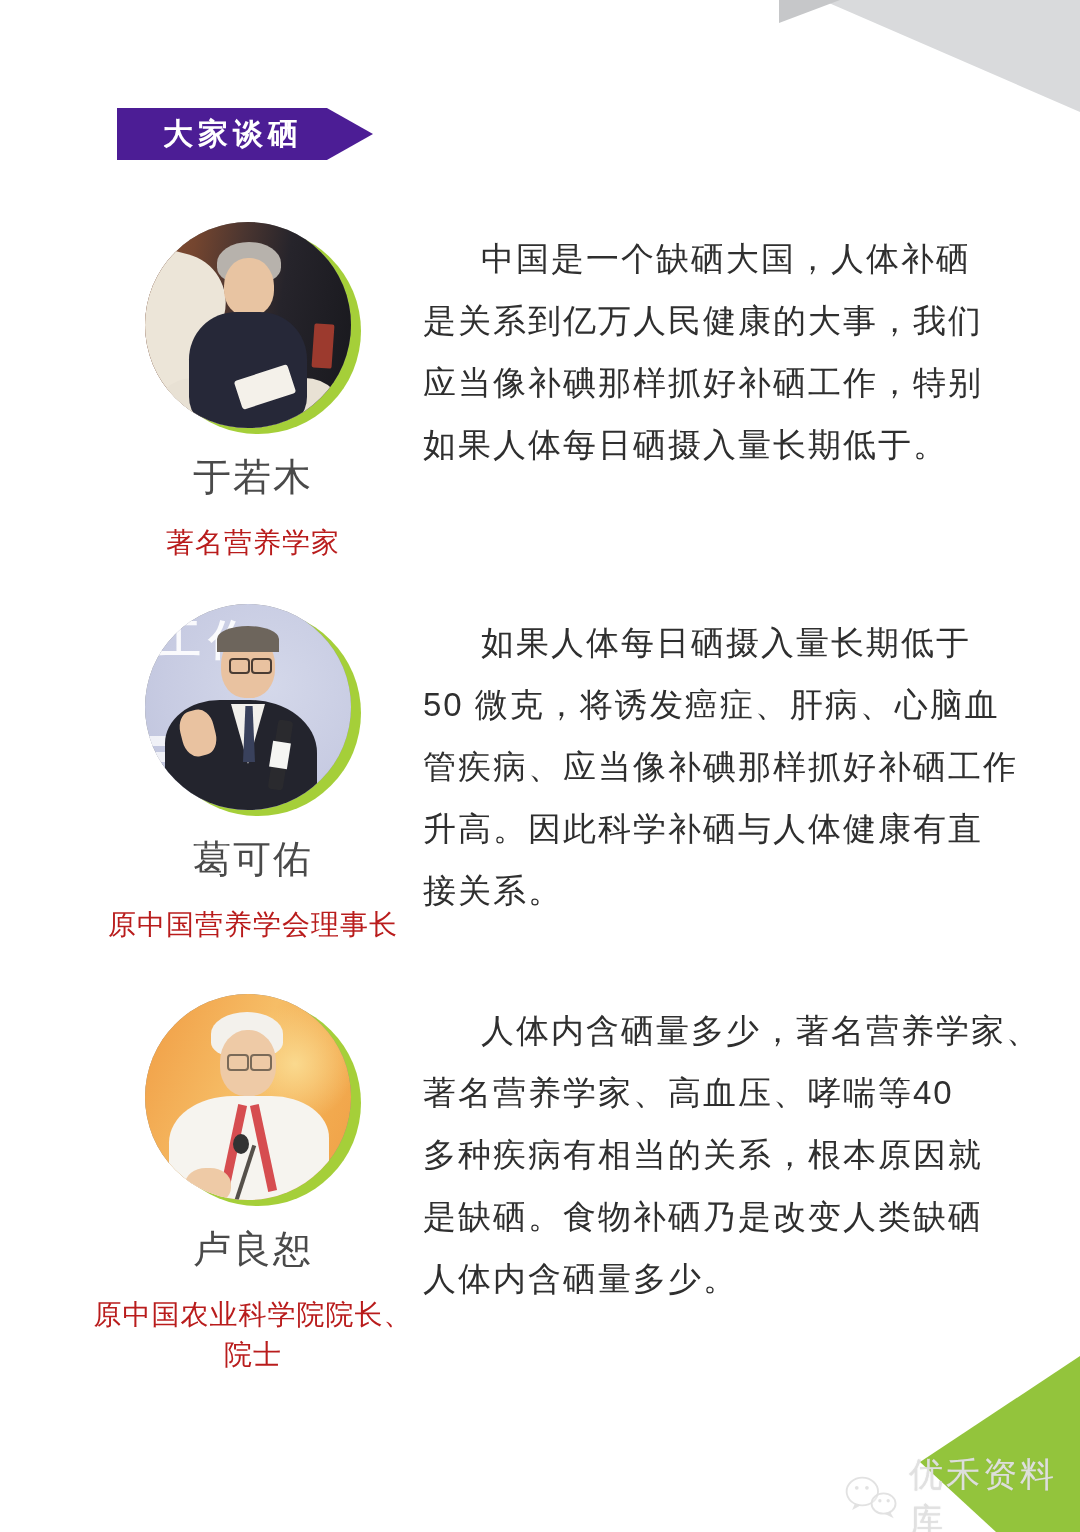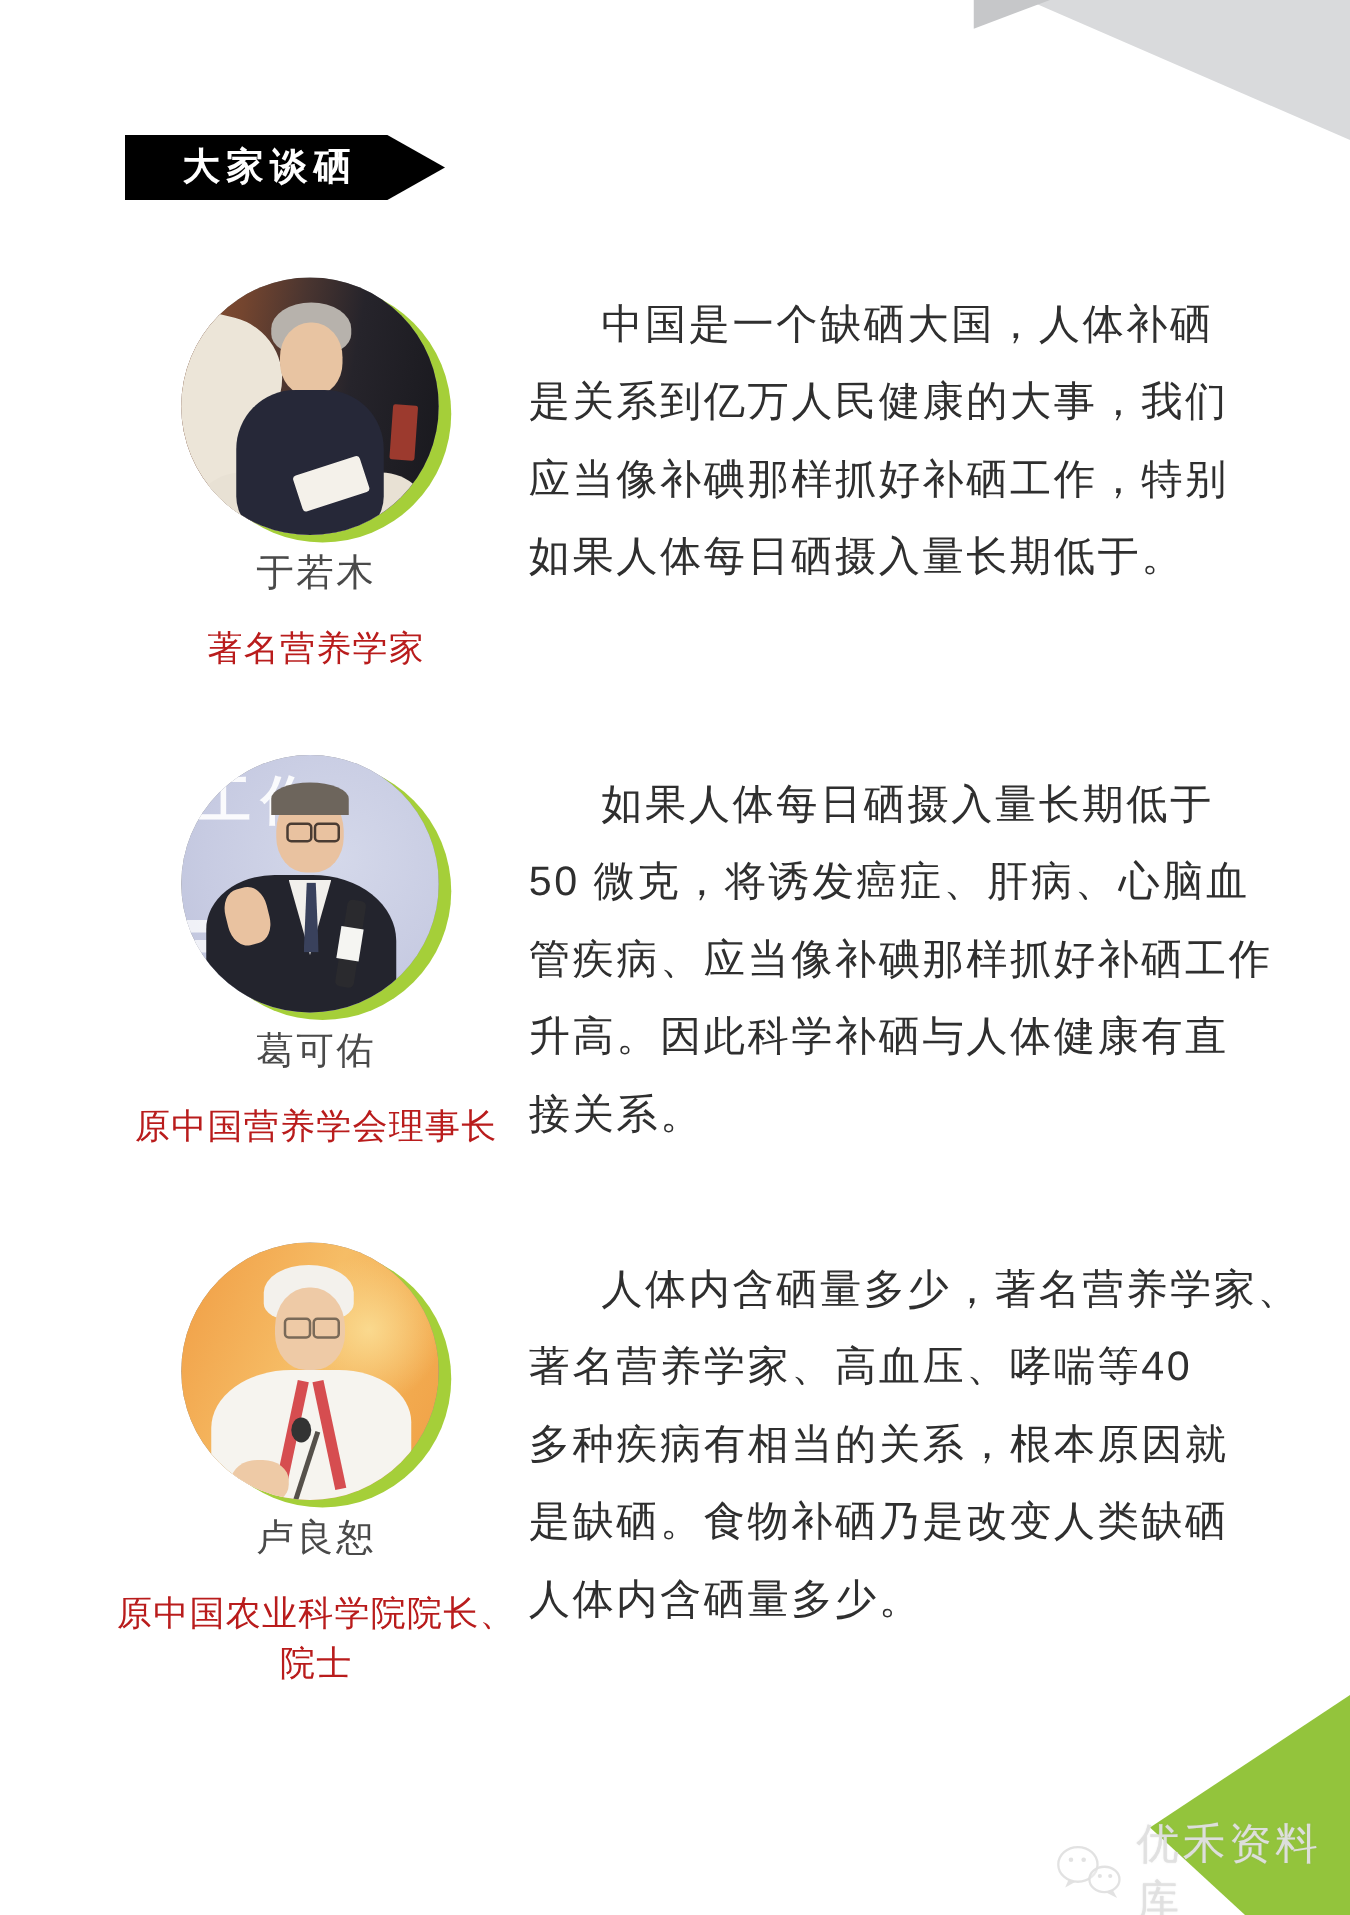--- a/index.html
+++ b/index.html
@@ -4,32 +4,32 @@
 <style>
   html,body{margin:0;padding:0;background:#ffffff;}
   #page{position:relative;width:1080px;height:1532px;background:#ffffff;overflow:hidden;
         font-family:"Liberation Sans","DejaVu Sans",sans-serif;}
 
   
   .deco-top{position:absolute;top:0;left:0;width:1080px;height:200px;pointer-events:none;}
   .deco-bottom{position:absolute;right:0;bottom:0;width:200px;height:200px;pointer-events:none;}
 
   
-  .banner{position:absolute;left:100px;top:108px;width:256px;height:52px;background:#000000;
+  .banner{position:absolute;left:117px;top:108px;width:256px;height:52px;background:#4c1d95;
           clip-path:polygon(0 0,82% 0,100% 50%,82% 100%,0 100%);}
   .banner span{display:block;line-height:52px;padding-left:46px;color:#ffffff;
                font-size:30px;font-weight:bold;letter-spacing:5px;}
 
   
   .person-col{position:absolute;left:60px;width:386px;text-align:center;}
   .avatar-wrap{position:relative;width:216px;height:212px;margin:0 auto;}
   .ring{position:absolute;left:10px;top:6px;width:206px;height:206px;border-radius:50%;background:#a5cf39;}
   .photo{position:absolute;left:0;top:0;width:206px;height:206px;border-radius:50%;overflow:hidden;background:#888;}
   .photo *{position:absolute;}
-  .person-name{margin-top:4px;font-size:30px;color:#4a4a4a;letter-spacing:2px;}
+  .person-name{margin-top:18px;font-size:38px;color:#4a4a4a;letter-spacing:2px;}
   .person-title{margin-top:20px;font-size:28px;color:#b91c1c;letter-spacing:1px;line-height:40px;}
 
   
   .quote{position:absolute;left:423px;width:596px;font-family:Liberation Sans, sans-serif;
          color:#2f2f2f;font-size:33px;letter-spacing:2px;}
   .quote .line{height:62px;line-height:62px;white-space:nowrap;}
   .quote .line.first{text-indent:58px;}
 
   
   .p1-bg{left:0;top:0;width:206px;height:206px;

